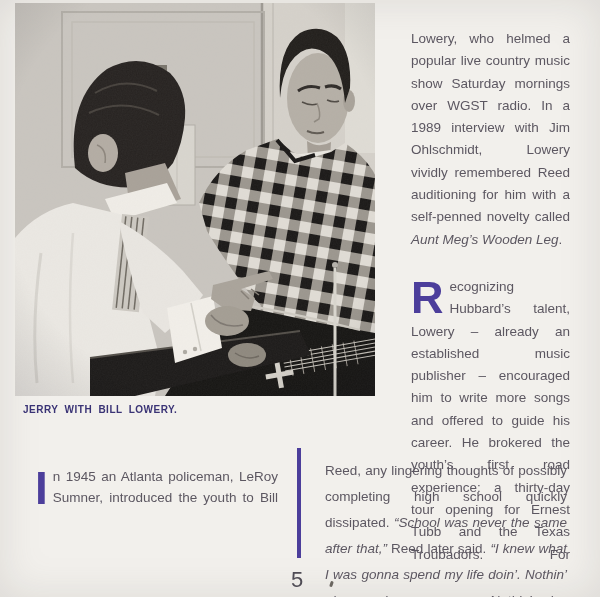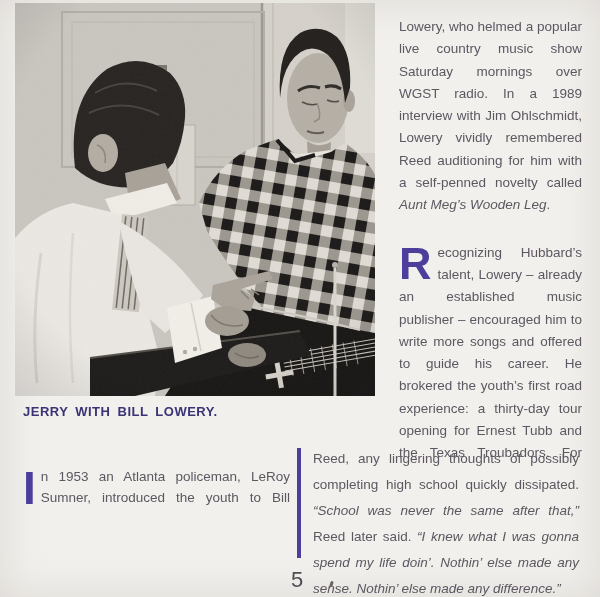--- a/index.html
+++ b/index.html
@@ -12,27 +12,27 @@
     overflow:hidden;
     box-shadow:inset 0 0 40px rgba(120,115,110,0.18);
   }
   
   .photo{
     position:absolute;left:15px;top:3px;width:360px;height:393px;
   }
   .photo svg{display:block;width:100%;height:100%;}
   .caption{
     position:absolute;left:23px;top:404px;
-    font-size:13px;font-weight:bold;
+    font-size:10px;font-weight:bold;
     letter-spacing:0.5px;word-spacing:3px;
     color:#3a3375;
   }
   
   .col{position:absolute;text-align:justify;}
-  .col p{margin:0;}
+  .col p{margin:12px;}
   .col-right-top{
     left:399px;top:16px;width:183px;
     font-size:13.5px;line-height:22.3px;
   }
   .col-right-top .p2{margin-top:25px;text-align-last:justify;}
   .col-bottom-left{
     left:23px;top:446px;width:267px;
     font-size:13.5px;line-height:20.8px;
   }
   .col-bottom-left .p2{margin-top:21px;text-align-last:justify;}
@@ -176,21 +176,21 @@
   </div>
 
   <div class="caption">JERRY WITH BILL LOWERY.</div>
 
   <div class="col col-right-top">
     <p class="p1"><span>Lowery, who helmed a popular live country music show Saturday mornings over WGST radio. In a 1989 interview with Jim Ohlschmidt, Lowery vividly remembered Reed auditioning for him with a self-penned novelty called </span><span class="it">Aunt Meg’s Wooden Leg</span><span>.</span></p>
     <p class="p2"><span class="dropcap">R</span><span>ecognizing Hubbard’s talent, Lowery – already an established music publisher – encouraged him to write more songs and offered to guide his career. He brokered the youth’s first road experience: a thirty-day tour opening for Ernest Tubb and the Texas Troubadors. For</span></p>
   </div>
 
   <div class="col col-bottom-left">
-    <p class="p2"><span class="dropcap dropcap-i">I</span><span>n 1953 an Atlanta policeman, LeRoy Sumner, introduced the youth to Bill</span></p>
+    <p class="p2"><span class="dropcap dropcap-i">I</span><span>n 1945 an Atlanta policeman, LeRoy Sumner, introduced the youth to Bill</span></p>
   </div>
 
   <div class="divider"></div>
 
   <div class="col col-bottom-right">
     <p><span>Reed, any lingering thoughts of possibly completing high school quickly dissipated. </span><span class="it">“School was never the same after that,”</span><span> Reed later said. </span><span class="it">“I knew what I was gonna spend my life doin’. Nothin’ else made any sense. Nothin’ else made any difference.”</span></p>
   </div>
 
   <div class="pagenum">5</div>
   <div class="speck"></div>

